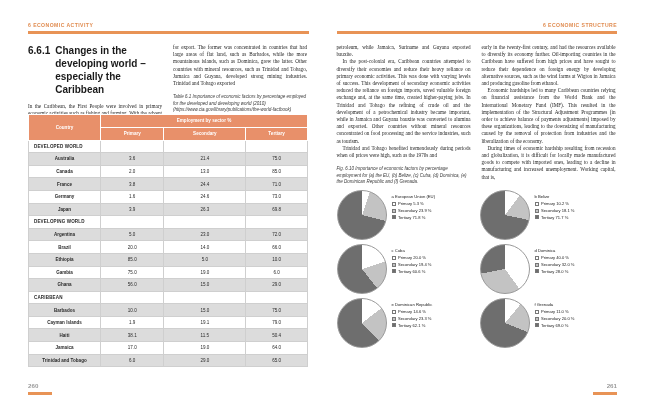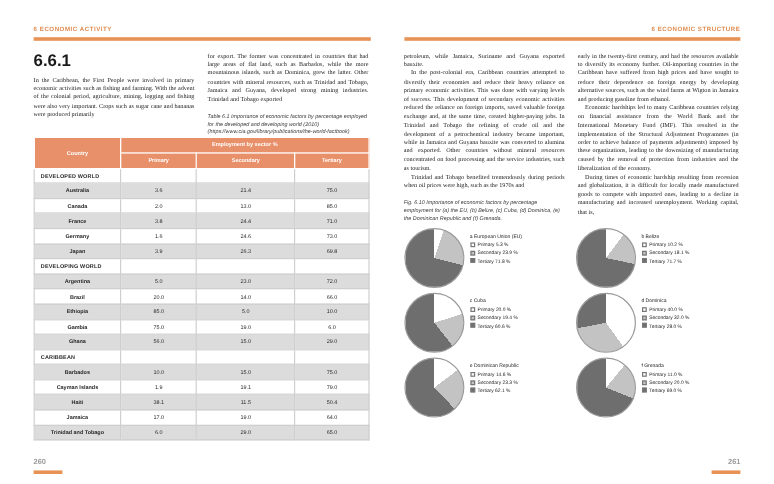--- a/index.html
+++ b/index.html
@@ -30,21 +30,21 @@
   .rule-right { left: 14px; right: 28px; }
 
   
   .cols { position: absolute; top: 44px; display: flex; gap: 11px; }
   .cols-left { left: 28px; width: 280px; }
   .cols-right { left: 14px; width: 280px; }
   .col { width: 134px; }
 
   h2.section-title {
     font-family: "Liberation Sans", sans-serif;
-    font-weight: 700; font-size: 14px; line-height: 13px;
+    font-weight: 700; font-size: 10px; line-height: 13px;
     color: #1a1a1a; margin-bottom: 7px;
     display: flex; gap: 5px;
   }
   h2.section-title .num { flex: none; }
 
   p.body {
     font-size: 5.15px; line-height: 7.2px; text-align: justify;
     color: #232323; hyphens: auto;
   }
   p.body + p.body { text-indent: 6px; }
@@ -115,20 +115,21 @@
 
   <div class="page page-left">
 
     <div class="runhead runhead-left">6  ECONOMIC ACTIVITY</div>
     <div class="rule rule-left"></div>
 
     <div class="cols cols-left">
       <div class="col">
         <h2 class="section-title">
           <span class="num">6.6.1</span>
+          <span>Changes in the developing world – especially the Caribbean</span>
         </h2>
         <p class="body">In the Caribbean, the First People were involved in primary economic activities such as fishing and farming. With the advent of the colonial period, agriculture, mining, logging and fishing were also very important. Crops such as sugar cane and bananas were produced primarily</p>
       </div>
       <div class="col">
         <p class="body">for export. The former was concentrated in countries that had large areas of flat land, such as Barbados, while the more mountainous islands, such as Dominica, grew the latter. Other countries with mineral resources, such as Trinidad and Tobago, Jamaica and Guyana, developed strong mining industries. Trinidad and Tobago exported</p>
         <p class="caption">Table 6.1  Importance of economic factors by percentage employed for the developed and developing world (2010) (https://www.cia.gov/library/publications/the-world-factbook)</p>
       </div>
     </div>
 
     <div class="table-wrap">

